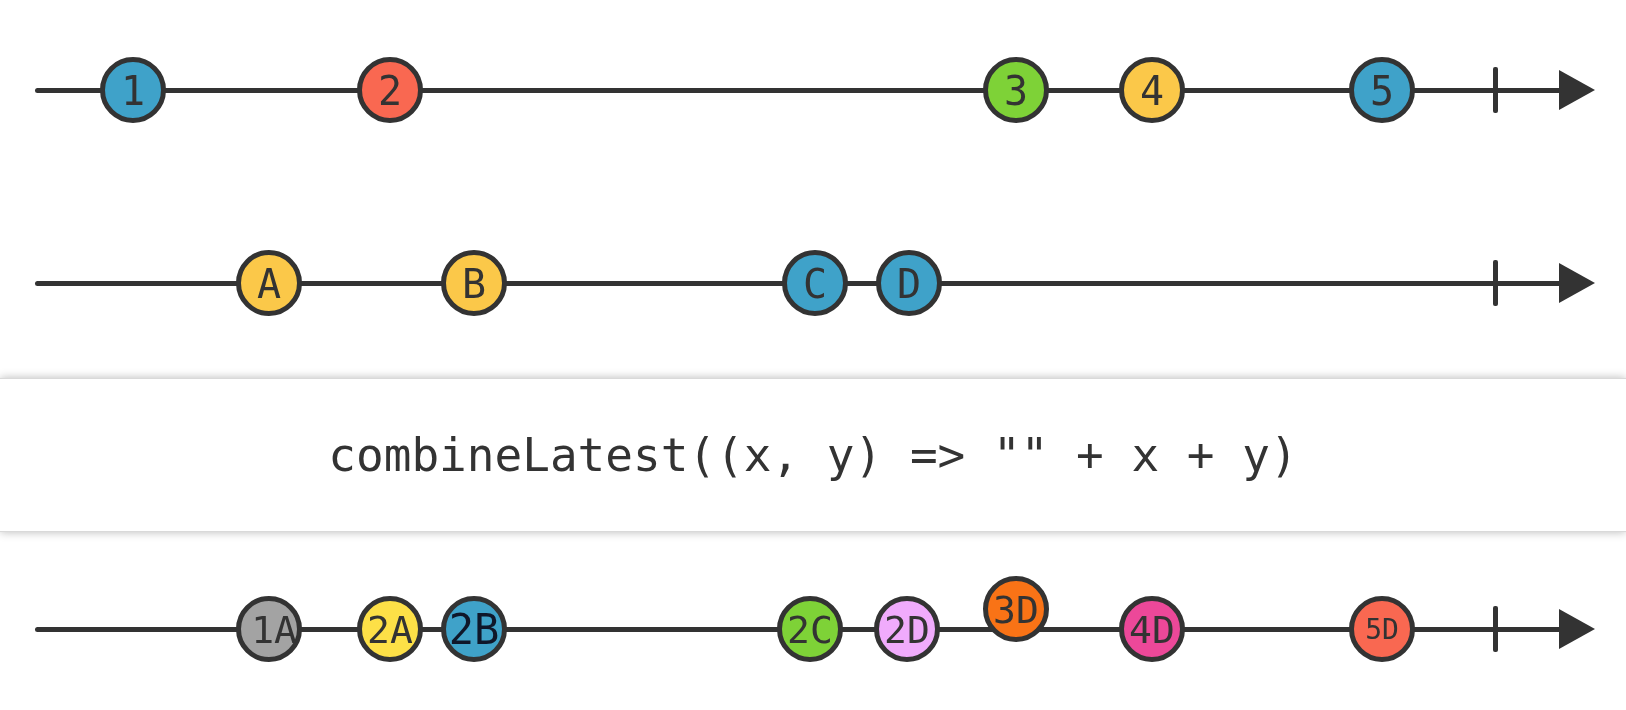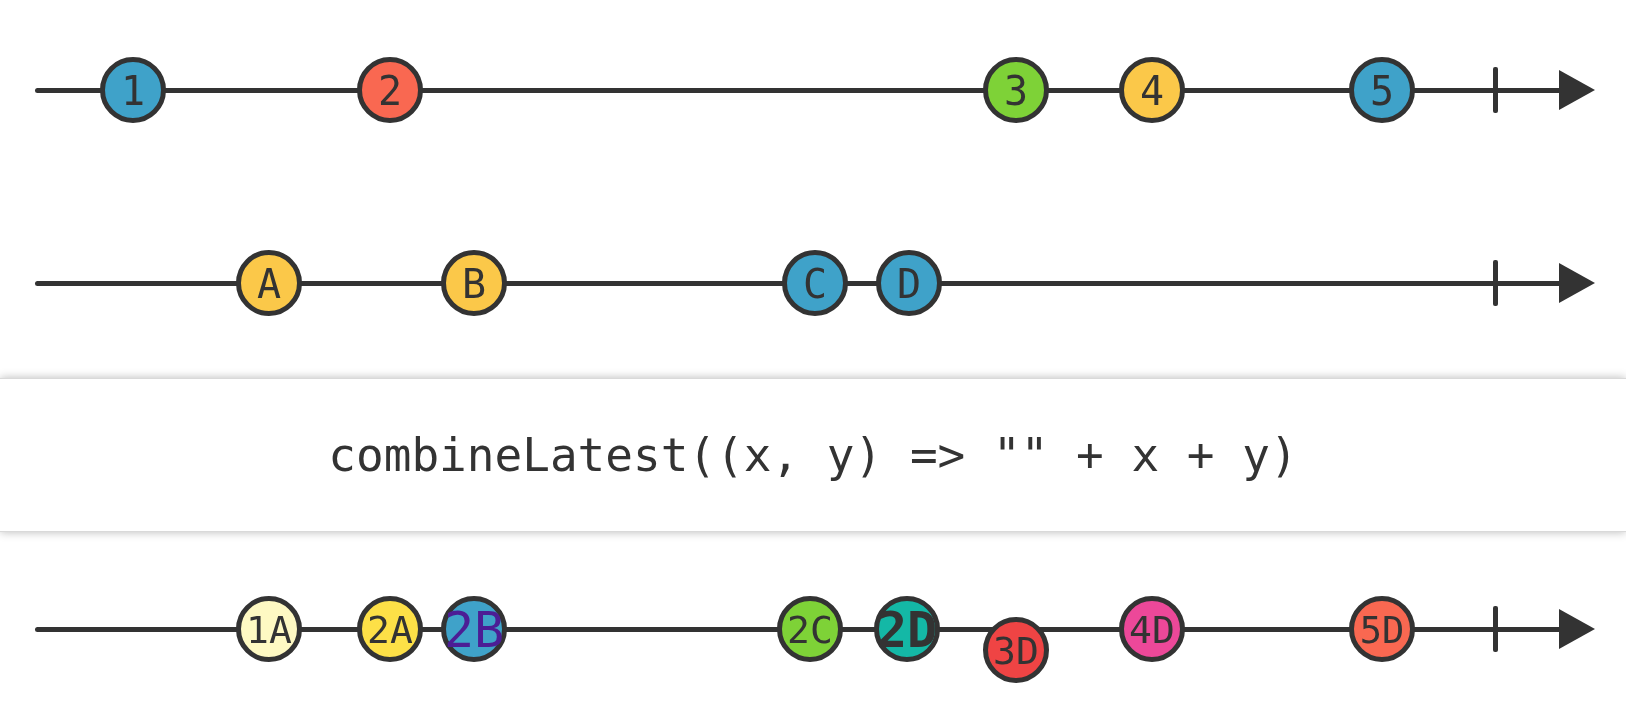--- a/index.html
+++ b/index.html
@@ -78,38 +78,38 @@
         <span>C</span>
       </div>
       <div class="marble" style="width: 66px; height: 66px; left: 876px; top: 250px; background: rgb(63, 162, 201); border: 5px solid rgb(51, 51, 51); font-size: 40px; color: rgb(51, 51, 51);">
         <span>D</span>
       </div>
     </div>
     <div class="timeline">
       <div class="tl-line" style="left: 35px; width: 1530px; height: 5px; top: 626.5px;"></div>
       <div class="tl-tick" style="left: 1492.5px; top: 606px; width: 5px; height: 46px;"></div>
       <div class="tl-arrow" style="left: 1559px; top: 609px; border-top: 20px solid transparent; border-bottom: 20px solid transparent; border-left: 36px solid rgb(51, 51, 51);"></div>
-      <div class="marble" style="width: 66px; height: 66px; left: 236px; top: 596px; background: #fef9c3; border: 5px solid rgb(51, 51, 51); font-size: 38px; color: rgb(51, 51, 51);">
+      <div class="marble" style="width: 66px; height: 66px; left: 236px; top: 596px; background: #a3a3a3; border: 5px solid rgb(51, 51, 51); font-size: 38px; color: rgb(51, 51, 51); justify-content: flex-end;">
         <span>1A</span>
       </div>
       <div class="marble" style="width: 66px; height: 66px; left: 357px; top: 596px; background: #fde047; border: 5px solid rgb(51, 51, 51); font-size: 38px; color: rgb(51, 51, 51);">
         <span>2A</span>
       </div>
-      <div class="marble" style="width: 66px; height: 66px; left: 441px; top: 596px; background: rgb(63, 162, 201); border: 5px solid rgb(51, 51, 51); font-size: 50px; color: #4c1d95;">
+      <div class="marble" style="width: 66px; height: 66px; left: 441px; top: 596px; background: rgb(63, 162, 201); border: 5px solid rgb(51, 51, 51); font-size: 42px; color: #0f172a;">
         <span>2B</span>
       </div>
       <div class="marble" style="width: 66px; height: 66px; left: 777px; top: 596px; background: rgb(126, 210, 55); border: 5px solid rgb(51, 51, 51); font-size: 38px; color: rgb(51, 51, 51);">
         <span>2C</span>
       </div>
-      <div class="marble" style="width: 66px; height: 66px; left: 874px; top: 596px; background: #14b8a6; border: 5px solid rgb(51, 51, 51); font-size: 50px; color: rgb(51, 51, 51); font-weight: bold;">
+      <div class="marble" style="width: 66px; height: 66px; left: 874px; top: 596px; background: #f0abfc; border: 5px solid rgb(51, 51, 51); font-size: 38px; color: rgb(51, 51, 51);">
         <span>2D</span>
       </div>
-      <div class="marble" style="width: 66px; height: 66px; left: 983px; top: 617px; background: #ef4444; border: 5px solid rgb(51, 51, 51); font-size: 38px; color: rgb(51, 51, 51);">
+      <div class="marble" style="width: 66px; height: 66px; left: 983px; top: 576px; background: #f97316; border: 5px solid rgb(51, 51, 51); font-size: 38px; color: rgb(51, 51, 51);">
         <span>3D</span>
       </div>
       <div class="marble" style="width: 66px; height: 66px; left: 1119px; top: 596px; background: #ec4899; border: 5px solid rgb(51, 51, 51); font-size: 38px; color: rgb(51, 51, 51);">
         <span>4D</span>
       </div>
-      <div class="marble" style="width: 66px; height: 66px; left: 1349px; top: 596px; background: rgb(249, 104, 81); border: 5px solid rgb(51, 51, 51); font-size: 37px; color: rgb(51, 51, 51);">
+      <div class="marble" style="width: 66px; height: 66px; left: 1349px; top: 596px; background: rgb(249, 104, 81); border: 5px solid rgb(51, 51, 51); font-size: 28px; color: rgb(51, 51, 51);">
         <span>5D</span>
       </div>
     </div>
   </div>
 
 </body></html>

